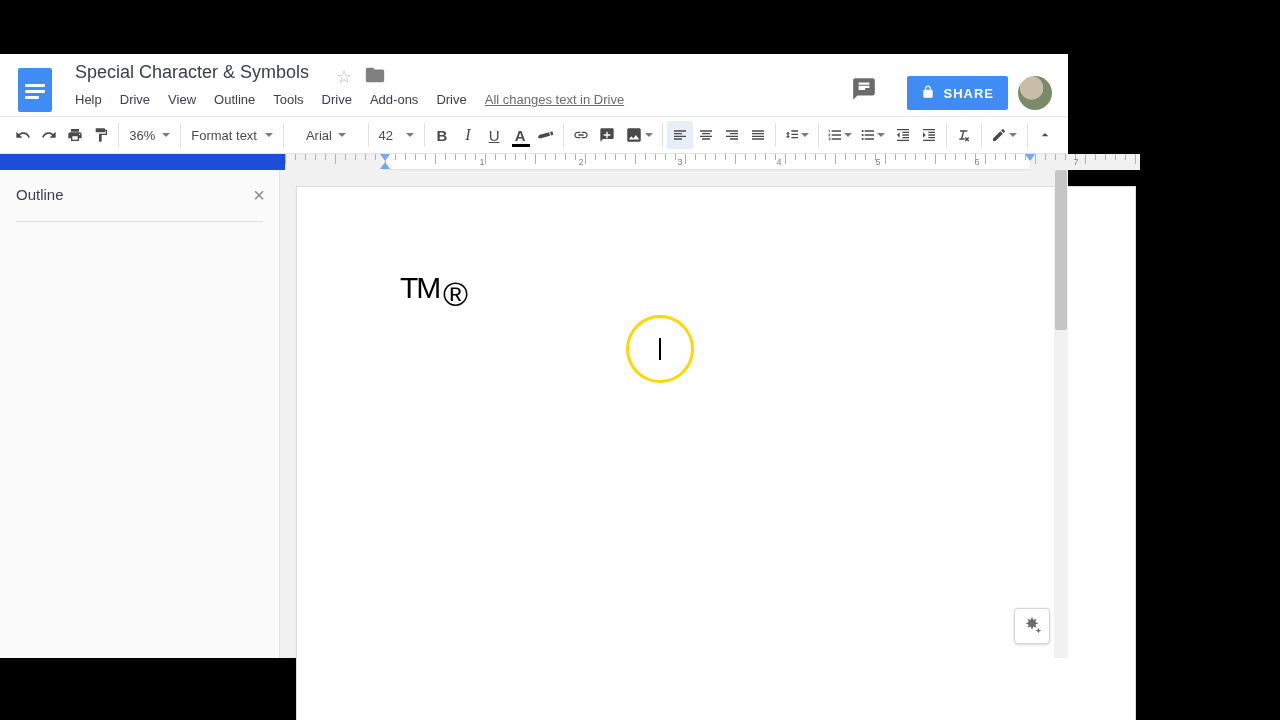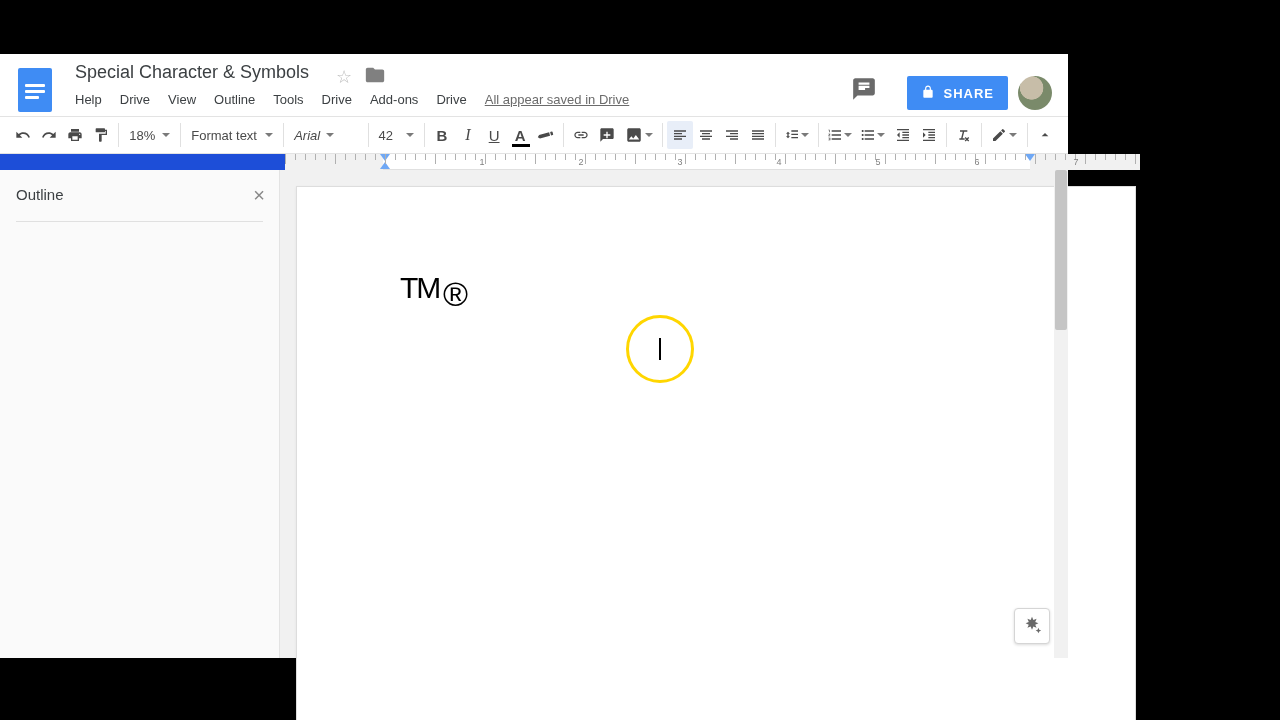--- a/index.html
+++ b/index.html
@@ -28,21 +28,21 @@
   .avatar { position:absolute; right:16px; top:22px; width:34px; height:34px; border-radius:50%; background: radial-gradient(circle at 40% 35%, #c7bda8 0 38%, #7a8a6a 40% 100%); cursor:pointer; }
 
   
   .toolbar { position:relative; height:38px; background:#fff; border-top:1px solid #e3e3e3; border-bottom:1px solid #e3e3e3; display:flex; align-items:center; padding:0 10px; }
   .tb-btn { width:28px; height:28px; display:flex; align-items:center; justify-content:center; color:#4a4a4a; cursor:pointer; border-radius:2px; position:relative; }
   .tb-sep { width:1px; height:24px; background:#e0e0e0; margin:0 4px; }
   .tb-dd { display:flex; align-items:center; height:26px; padding:0 6px; cursor:pointer; color:#4a4a4a; font-size:13px; position:relative; }
   .tb-dd .caret, .tb-btn .caret { width:0; height:0; border-left:4px solid transparent; border-right:4px solid transparent; border-top:4px solid #7a7a7a; margin-left:6px; }
   .tb-dd.w-zoom { width:56px; justify-content:space-between; }
   .tb-dd.w-style { width:100px; justify-content:space-between; }
-  .tb-dd.w-font { width:80px; justify-content:flex-start;font-style:italic; }
+  .tb-dd.w-font { width:80px; justify-content:center; }
   .tb-dd.w-size { width:50px; justify-content:space-between; }
   .active-bg { background:#e8eef8; border-radius:2px; }
 
   
   .ico svg { width:16px; height:16px; display:block; }
   .ico18 svg { width:18px; height:18px; display:block; }
 
   .text-color { font-size:15px; font-weight:bold; }
   .text-color-bar { position:absolute; bottom:2px; left:5px; width:18px; height:3px; background:#000; }
   .highlight-pen { transform:rotate(30deg); }
@@ -100,21 +100,21 @@
 
     <div class="menubar">
       <span class="mi">Help</span>
       <span class="mi">Drive</span>
       <span class="mi">View</span>
       <span class="mi">Outline</span>
       <span class="mi">Tools</span>
       <span class="mi">Drive</span>
       <span class="mi">Add-ons</span>
       <span class="mi">Drive</span>
-      <span class="saved">All appear saved in Drive</span>
+      <span class="saved">All changes text in Drive</span>
     </div>
 
     <div class="comments-btn">
       <svg viewBox="0 0 24 24">
           <path fill="#6a6a6a" d="M20 2H4c-1.1 0-2 .9-2 2v18l4-4h14c1.1 0 2-.9 2-2V4c0-1.1-.9-2-2-2zM7 9h10v2H7V9zm6 4H7v-2h6v2zM7 8V6h10v2H7z"></path>
         </svg>
     </div>
     <button class="share-btn">
       <span class="lock">
         <svg width="14" height="14" viewBox="0 0 24 24">
@@ -143,21 +143,21 @@
         </svg>
       </div>
     <div class="tb-btn ico">
         <svg viewBox="0 0 24 24">
           <path fill="#4a4a4a" d="M18 4V3c0-.55-.45-1-1-1H5c-.55 0-1 .45-1 1v4c0 .55.45 1 1 1h12c.55 0 1-.45 1-1V6h1v4H9v11c0 .55.45 1 1 1h2c.55 0 1-.45 1-1v-9h8V4h-3z"></path>
         </svg>
       </div>
     <div class="tb-sep"></div>
 
     <div class="tb-dd w-zoom">
-        <span>18%</span>
+        <span>36%</span>
         <span class="caret"></span>
       </div>
     <div class="tb-sep"></div>
     <div class="tb-dd w-style">
         <span>Format text</span>
         <span class="caret"></span>
       </div>
     <div class="tb-sep"></div>
     <div class="tb-dd w-font">
         <span>Arial</span>

